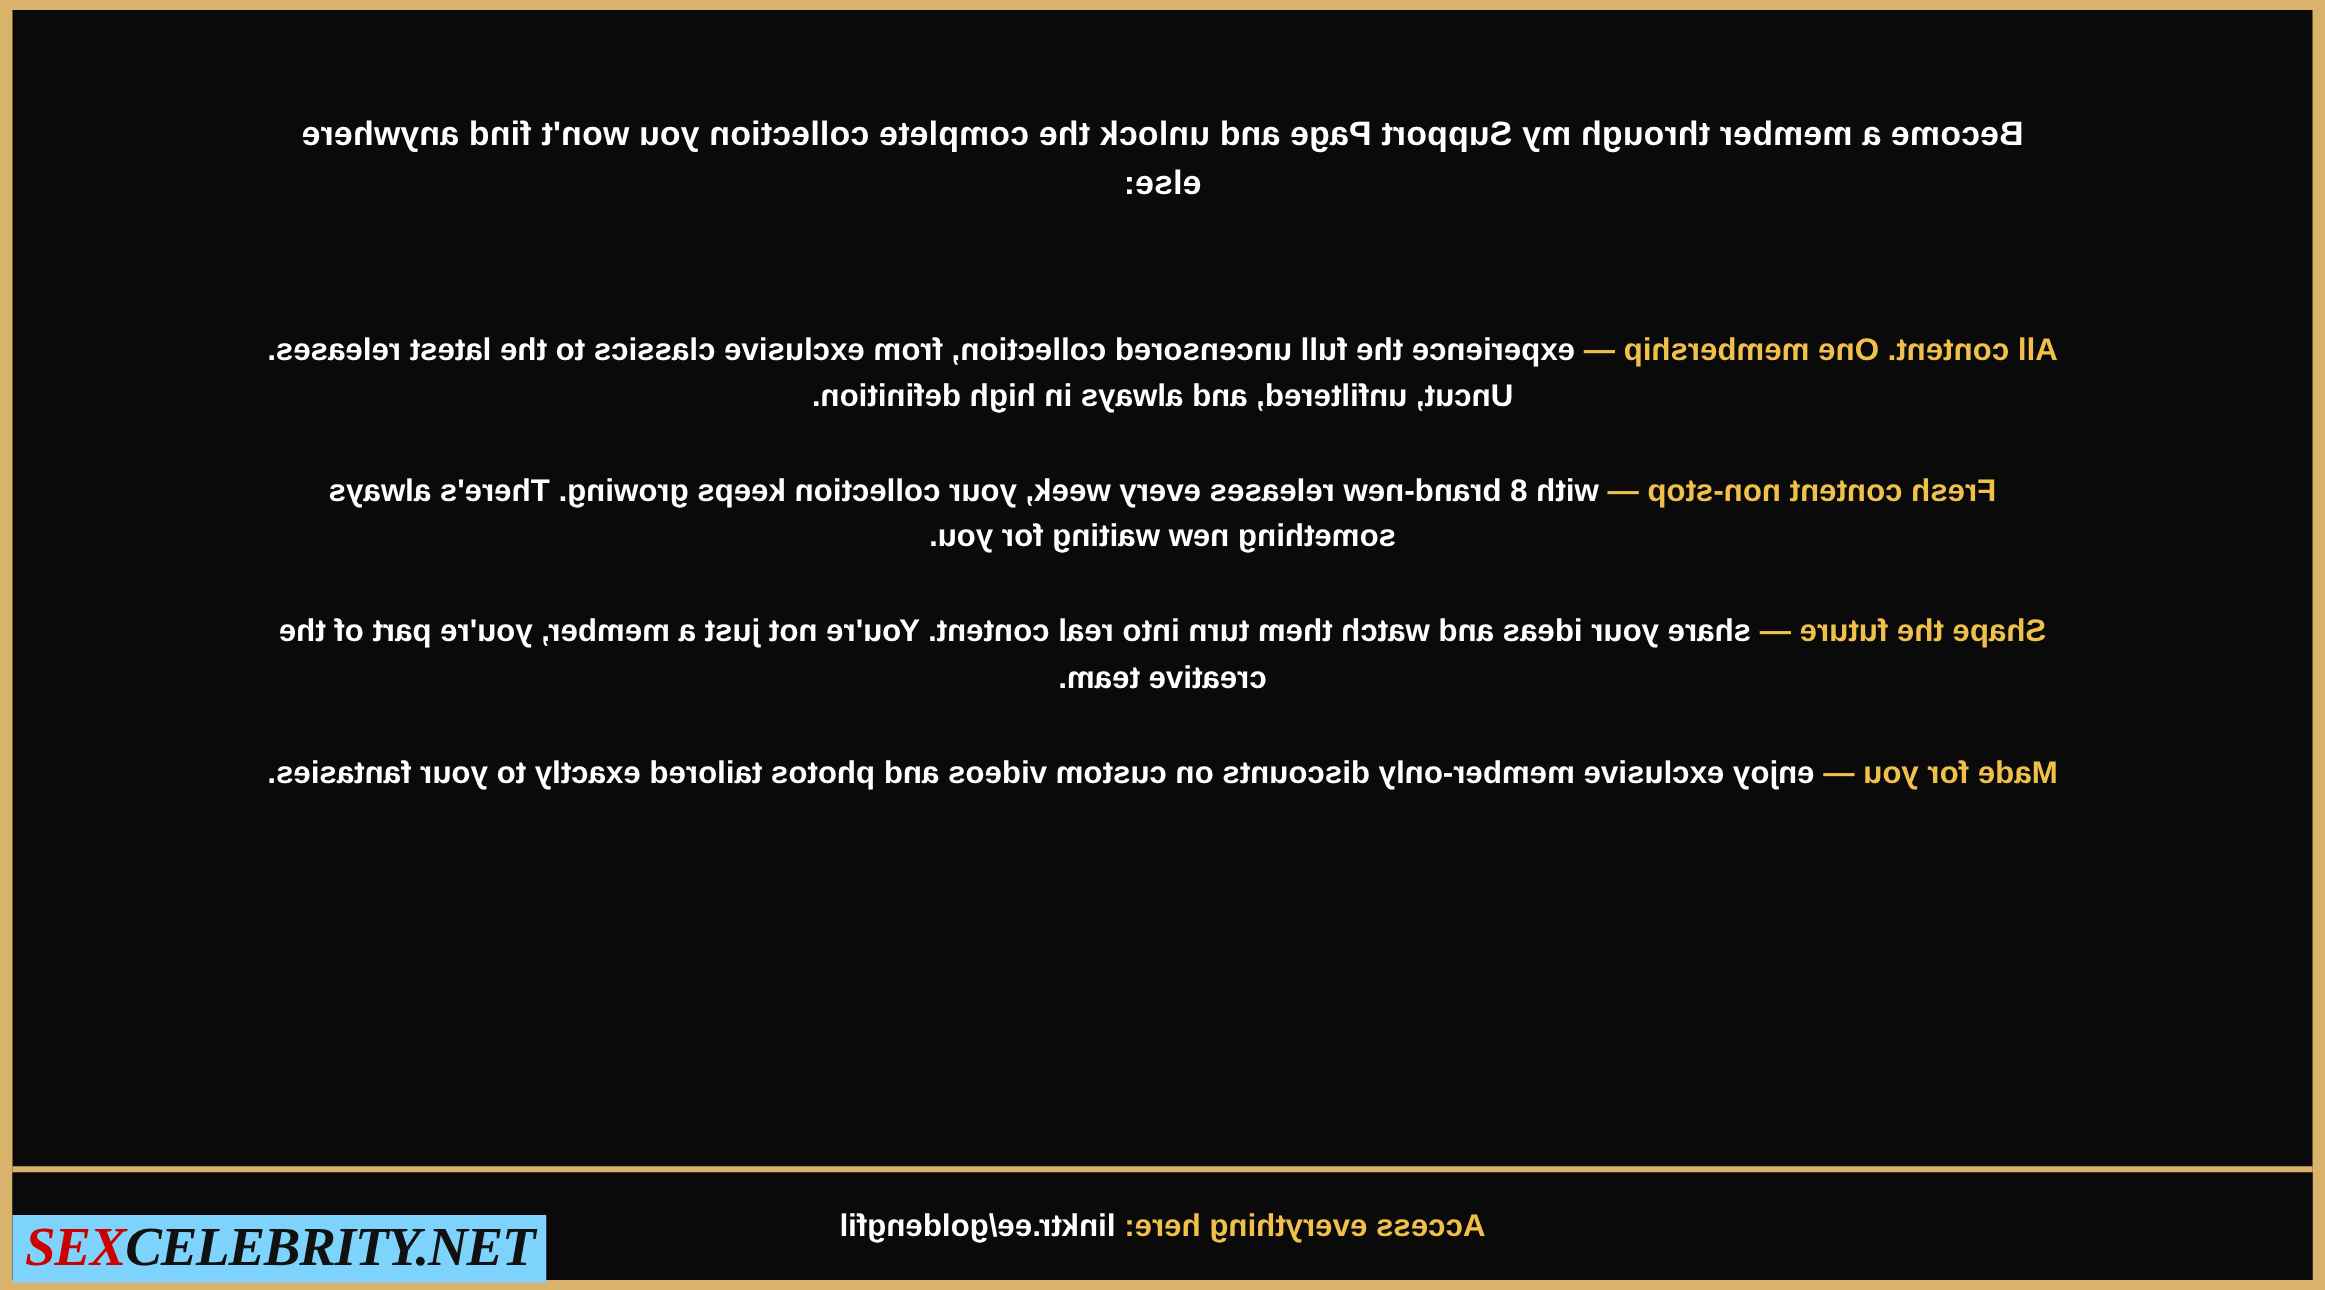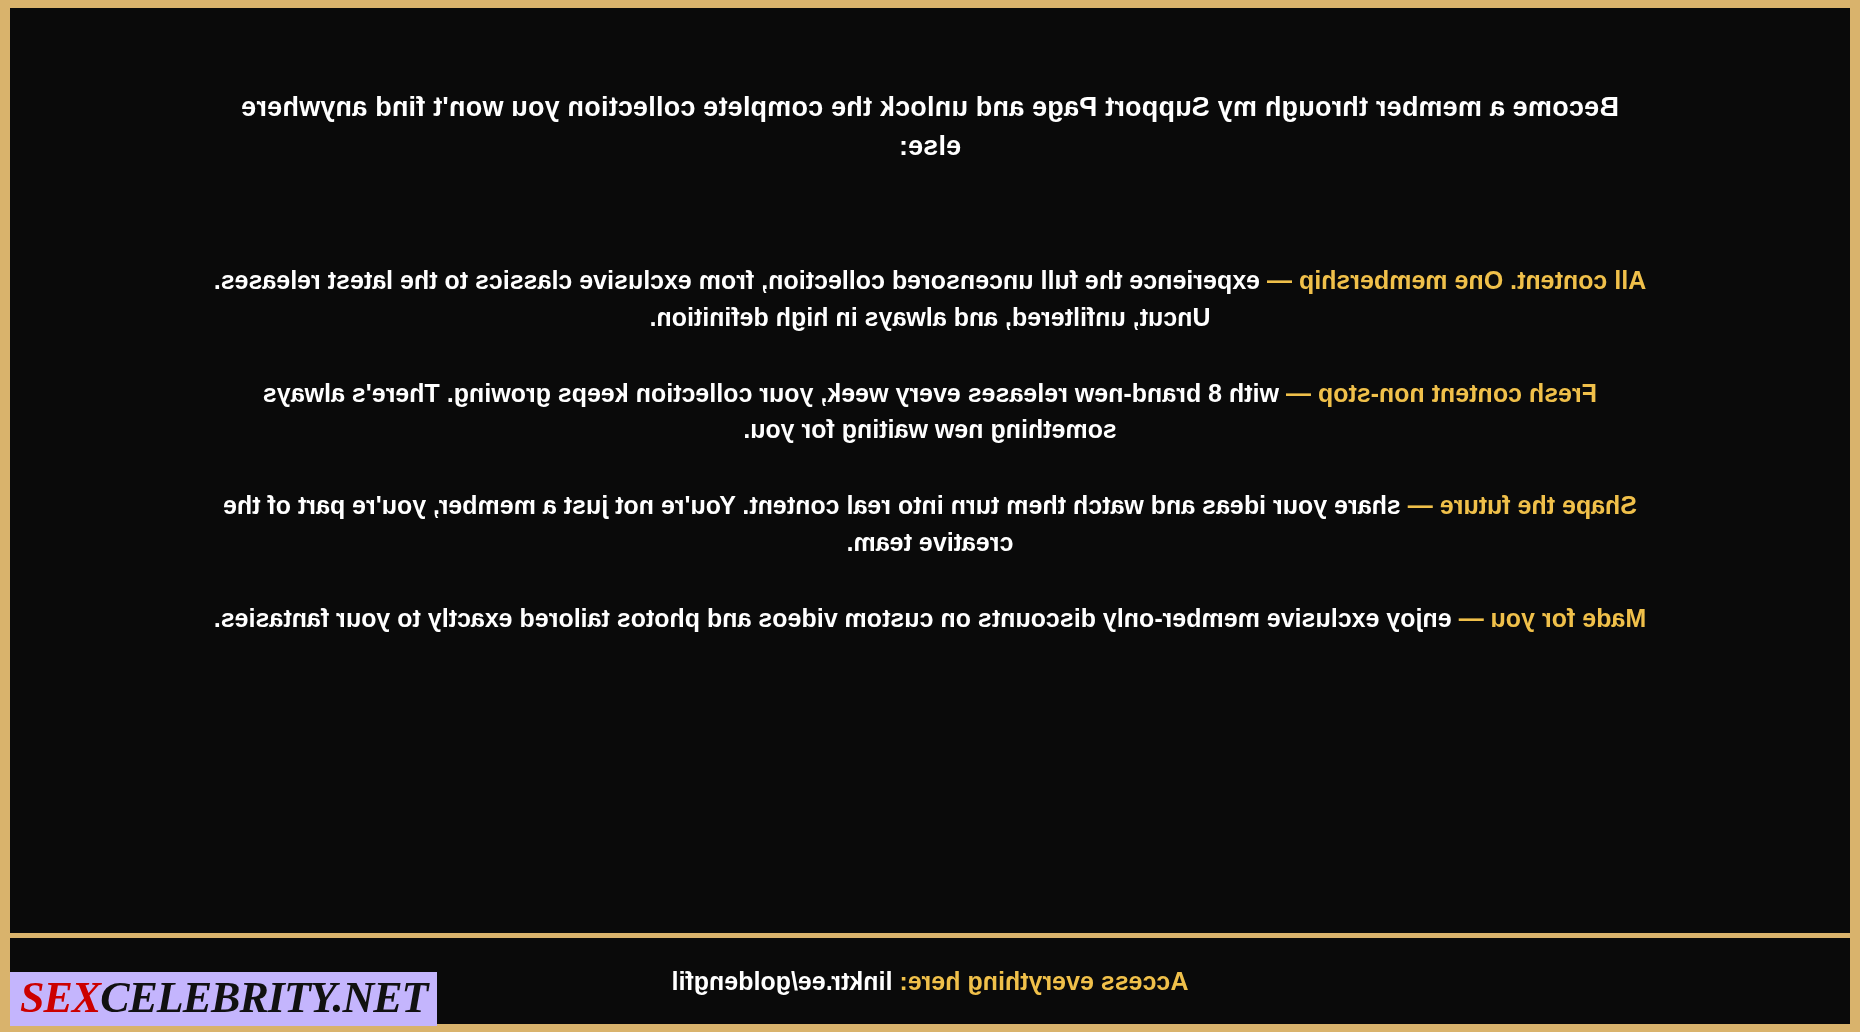--- a/index.html
+++ b/index.html
@@ -93,21 +93,21 @@
     color: #f0c04a;
   }
   .footer-text .link {
     color: #ffffff;
   }
   
   .watermark {
     position: absolute;
     left: 10px;
     bottom: 6px;
-    background: #c4b5fd;
+    background: #7dd3fc;
     padding: 4px 10px 6px 10px;
     font-family: "Liberation Serif", serif;
     font-weight: bold;
     font-style: italic;
     font-size: 44px;
     line-height: 1;
     letter-spacing: -1px;
     white-space: nowrap;
     z-index: 5;
   }

